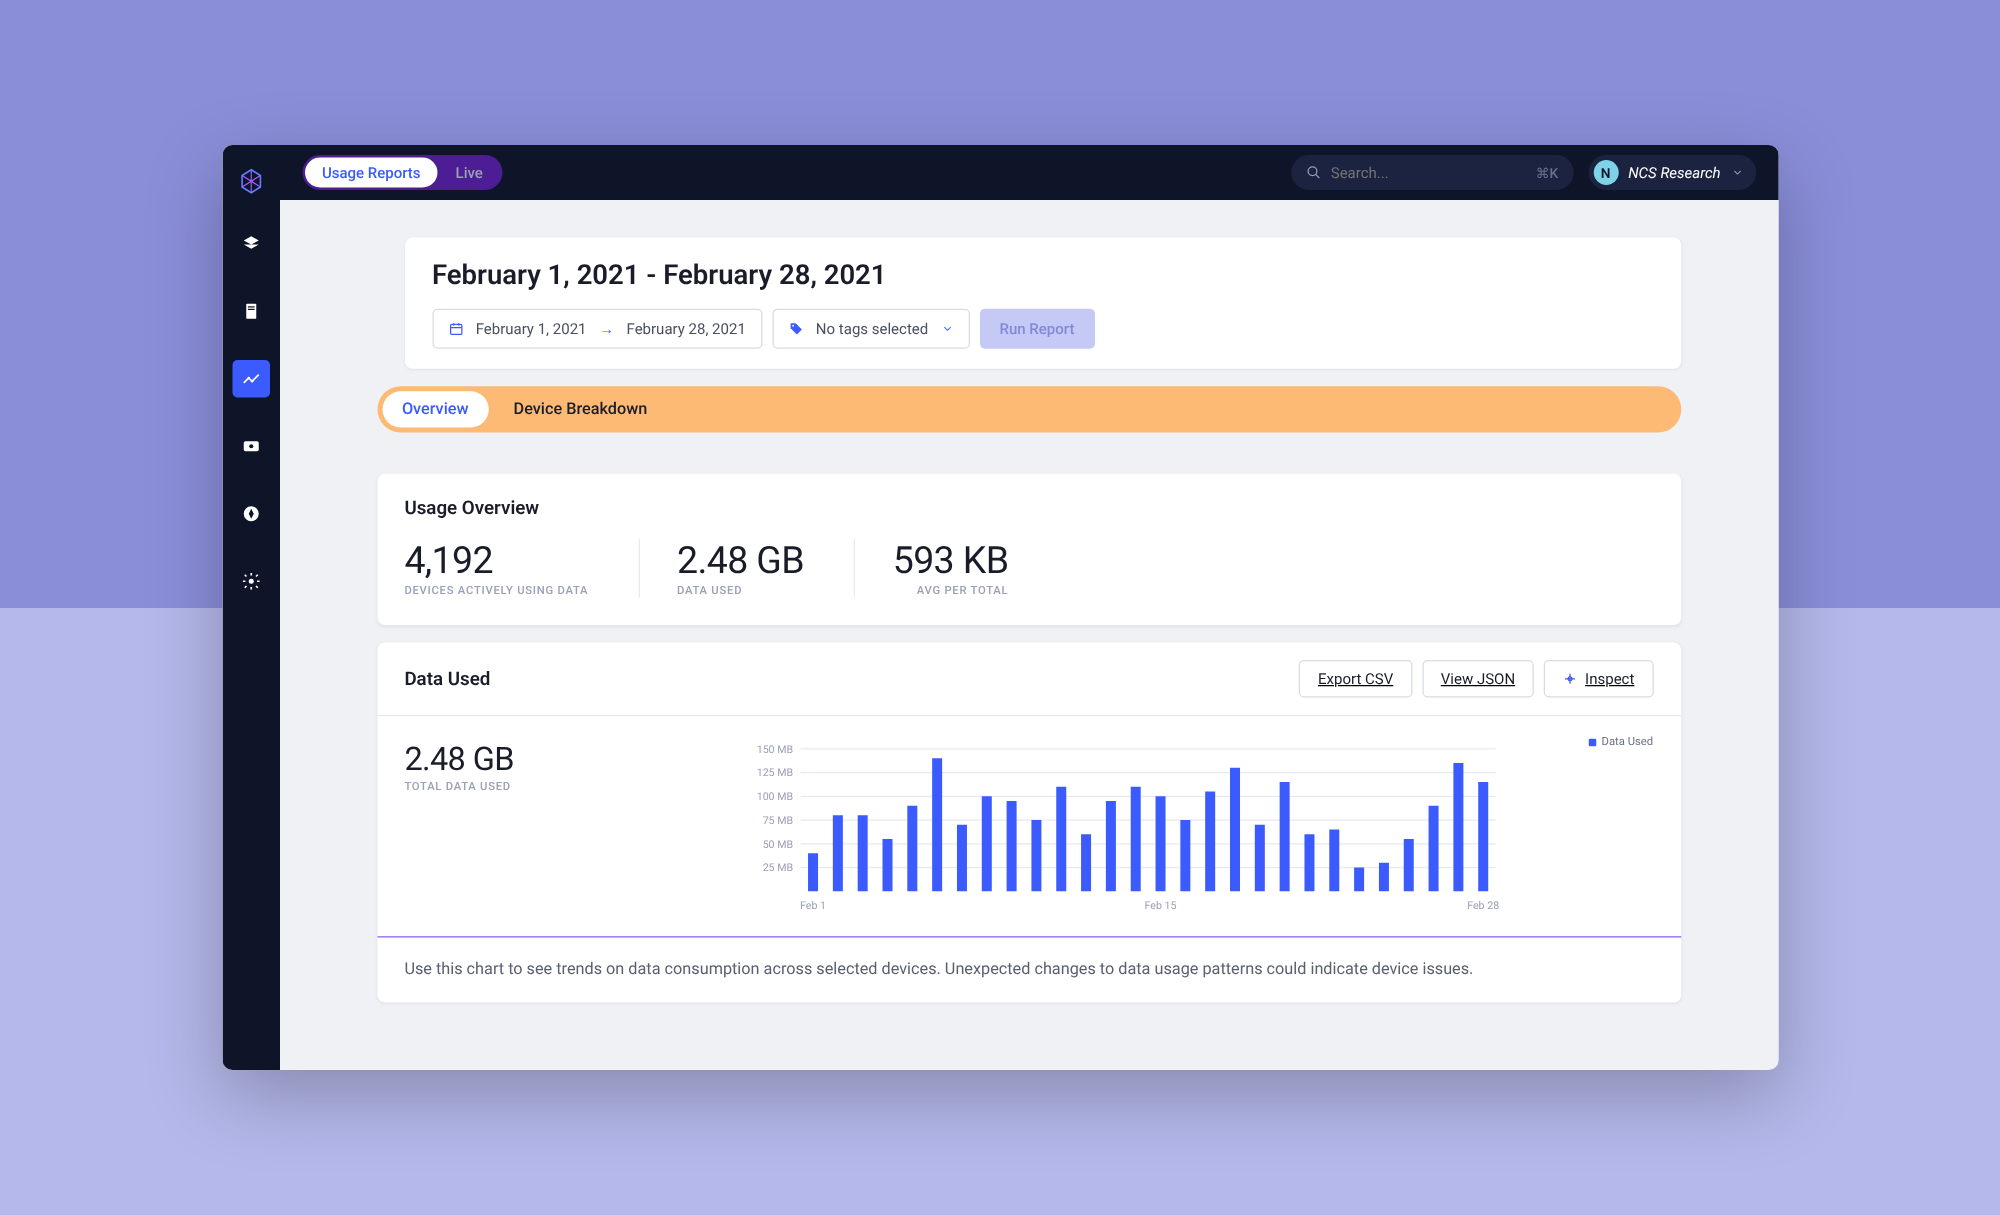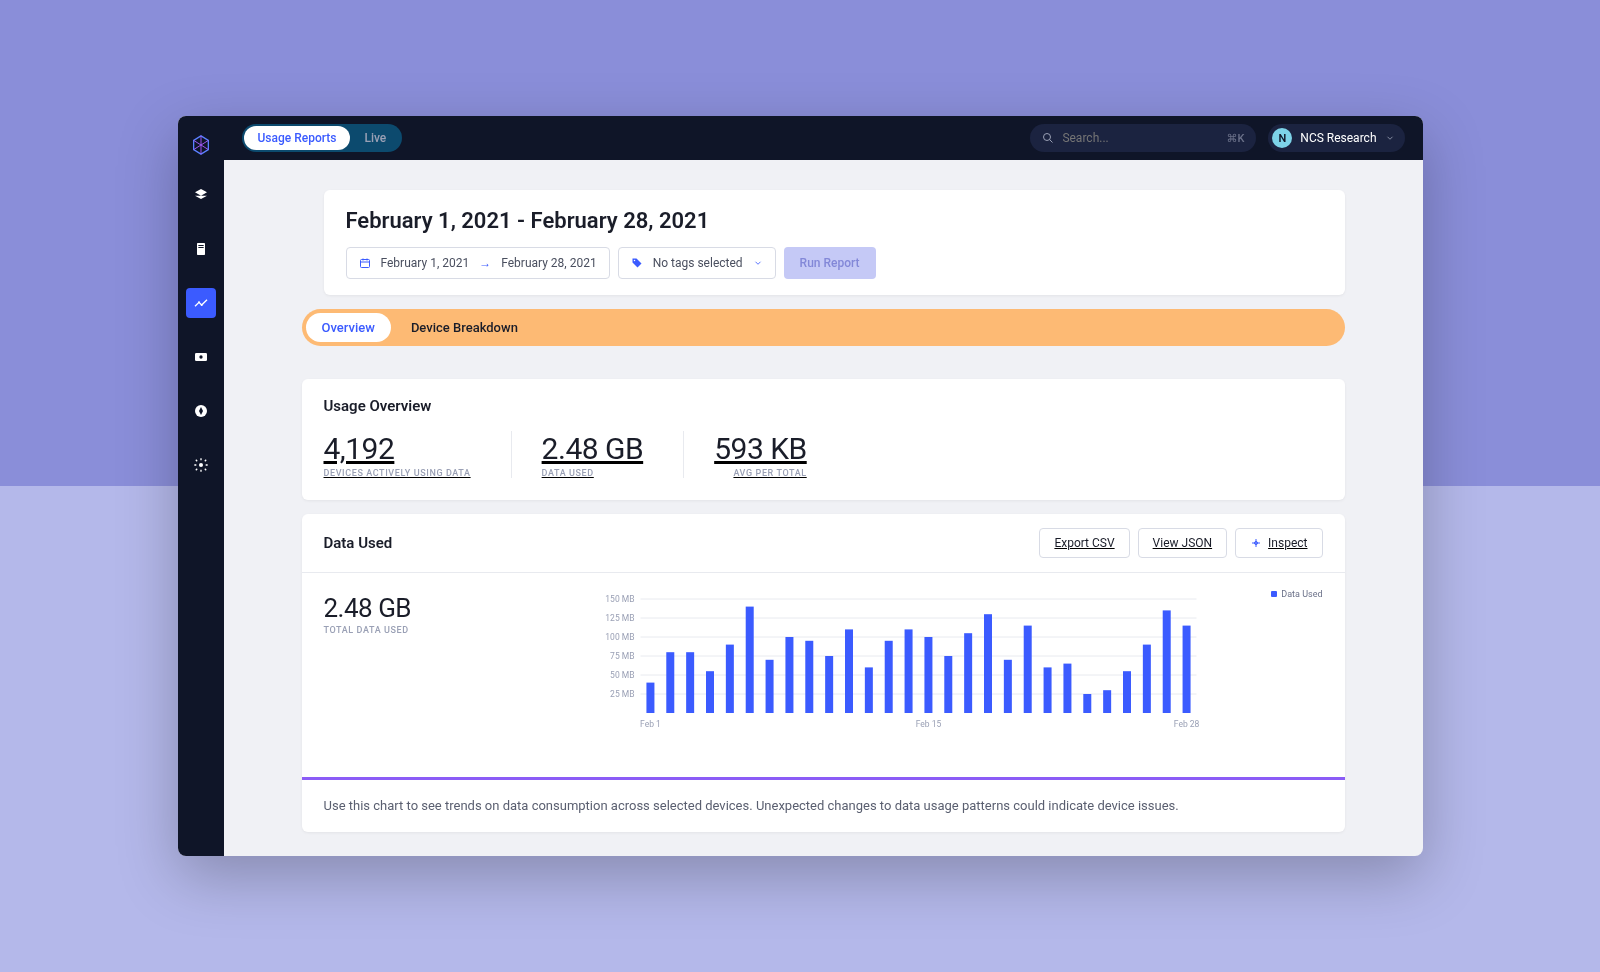--- a/index.html
+++ b/index.html
@@ -6,62 +6,62 @@
 body { background: linear-gradient(to bottom, #8a8ed9 0%, #8a8ed9 50%, #b4b8ea 50%, #b4b8ea 100%); width:1600px; height:972px; display:flex; align-items:center; justify-content:center; }
 .app-frame { width:1245px; height:740px; background:#f0f1f5; border-radius:8px; overflow:hidden; display:flex; box-shadow:0 20px 60px rgba(0,0,0,0.25); }
 .sidebar { width:46px; background:#0f1528; display:flex; flex-direction:column; align-items:center; padding-top:18px; gap:24px; }
 .logo { width:22px; height:22px; display:flex; align-items:center; justify-content:center; }
 .logo svg { width:22px; height:22px; }
 .sidebar-item { width:30px; height:30px; display:flex; align-items:center; justify-content:center; border-radius:4px; cursor:pointer; }
 .sidebar-item.active { background:#3b5bff; }
 .sidebar-item svg { width:16px; height:16px; }
 .main { flex:1; display:flex; flex-direction:column; }
 .topbar { height:44px; background:#0f1528; display:flex; align-items:center; padding:0 18px; gap:12px; }
-.tab-group { background:#0c4a6e; border-radius:20px; padding:2px; display:flex; }
+.tab-group { background:#4c1d95; border-radius:20px; padding:2px; display:flex; }
 .tab { padding:5px 14px; border-radius:18px; font-size:12px; font-weight:500; color:#9aa0b5; cursor:pointer; }
 .tab.active { background:#fff; color:#3b5bff; }
 .spacer { flex:1; }
 .search-box { background:#1b2340; border-radius:16px; height:28px; display:flex; align-items:center; padding:0 12px; gap:8px; min-width:170px; }
 .search-box input { background:transparent; border:none; outline:none; color:#9aa0b5; font-size:12px; flex:1; }
 .search-box .shortcut { color:#6b7189; font-size:11px; font-weight:500; }
 .account-pill { background:#1b2340; border-radius:16px; height:28px; display:flex; align-items:center; padding:0 10px 0 4px; gap:8px; cursor:pointer; }
 .avatar { width:20px; height:20px; border-radius:50%; background:#7dd3e8; color:#0f1528; display:flex; align-items:center; justify-content:center; font-size:11px; font-weight:600; }
-.account-name { color:#fff; font-size:12px; }
+.account-name { color:#fff; font-size:12px;font-style:italic; }
 .content { flex:1; overflow:auto; padding:30px 78px; }
 .card { background:#fff; border-radius:6px; box-shadow:0 1px 3px rgba(0,0,0,0.06); }
 .header-card { padding:18px 22px 16px; margin-bottom:14px;margin-left:22px; }
 .date-title { font-size:22px; font-weight:600; color:#1a1d29; margin-bottom:14px; }
 .filter-row { display:flex; gap:8px; }
 .filter-box { border:1px solid #d8dbe5; border-radius:4px; background:#fff; height:32px; display:flex; align-items:center; padding:0 12px; gap:10px; font-size:12px; color:#4a4f5f; }
 .arrow-sep { color:#3b5bff; }
 .tags-box { cursor:pointer; }
 .tags-box .tag-icon { color:#3b5bff; }
 .run-btn { background:#c5c9f6; color:#8388d8; border:none; border-radius:4px; height:32px; padding:0 16px; font-size:12px; font-weight:500; cursor:default; }
 .view-tabs { background:#fdba74; border-radius:22px; padding:4px; display:flex; gap:4px; margin-bottom:14px; }
 .view-tab { padding:7px 16px; border-radius:18px; font-size:13px; font-weight:500; color:#1a1d29; cursor:pointer; }
 .view-tab.active { background:#fff; color:#3b5bff; }
 .overview-card { padding:18px 22px 22px; margin-bottom:14px;margin-top:33px; }
 .section-title { font-size:15px; font-weight:600; color:#1a1d29; margin-bottom:16px; }
 .stats-row { display:flex; }
-.stat { padding-right:40px; margin-right:30px; border-right:1px solid #e8eaef;text-decoration:underline; }
+.stat { padding-right:40px; margin-right:30px; border-right:1px solid #e8eaef; }
 .stat:last-child { border-right:none;text-align:right; }
 .stat-value { font-size:30px; font-weight:400; color:#1a1d29; letter-spacing:-0.5px; }
 .stat-label { font-size:9px; font-weight:500; color:#9aa0b5; letter-spacing:0.6px; margin-top:2px; }
 .data-card { margin-bottom:14px; }
 .data-head { display:flex; align-items:center; justify-content:space-between; padding:14px 22px; border-bottom:1px solid #e8eaef; }
 .btn-group { display:flex; gap:8px;text-decoration:underline; }
 .btn-sm { border:1px solid #d8dbe5; background:#fff; border-radius:4px; height:30px; padding:0 14px; font-size:12px; color:#1a1d29; cursor:pointer; display:flex; align-items:center; gap:6px; }
 .chart-body { display:flex; padding:20px 22px 12px; gap:18px; }
 .chart-total { min-width:140px; }
 .chart-total .stat-value { font-size:26px; }
 .chart-wrap { flex:1; position:relative; }
 .chart-legend { position:absolute; top:-4px; right:0; font-size:9px; color:#6b7189; display:flex; align-items:center; gap:4px; }
 .legend-dot { width:6px; height:6px; background:#3b5bff; border-radius:1px; }
 .chart-svg { width:100%; height:140px; }
-.chart-caption { border-top:3px solid #8b5cf6; padding:16px 22px; font-size:13px; color:#5a5f70; line-height:1.55;margin-top:28px; }
+.chart-caption { border-top:1px solid #8b5cf6; padding:16px 22px; font-size:13px; color:#5a5f70; line-height:1.55; }
 .ylabel { font-size:8.5px; fill:#9aa0b5; text-anchor:end; }
 .xlabel { font-size:8.5px; fill:#9aa0b5; text-anchor:middle; }
 .bar { fill:#3b5bff; }
 </style>
 </head>
 <body>
 
 <div class="app-frame">
 
   <div class="sidebar">

